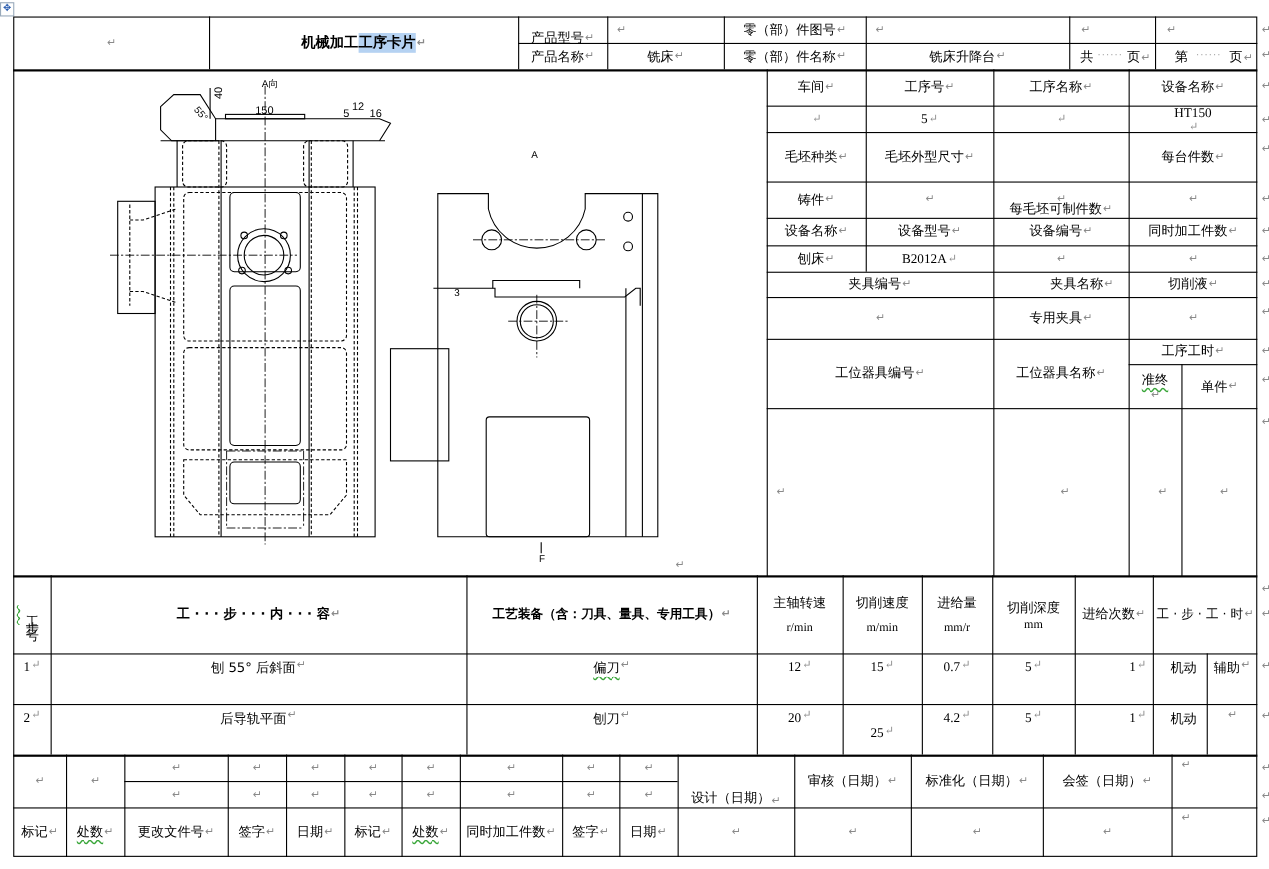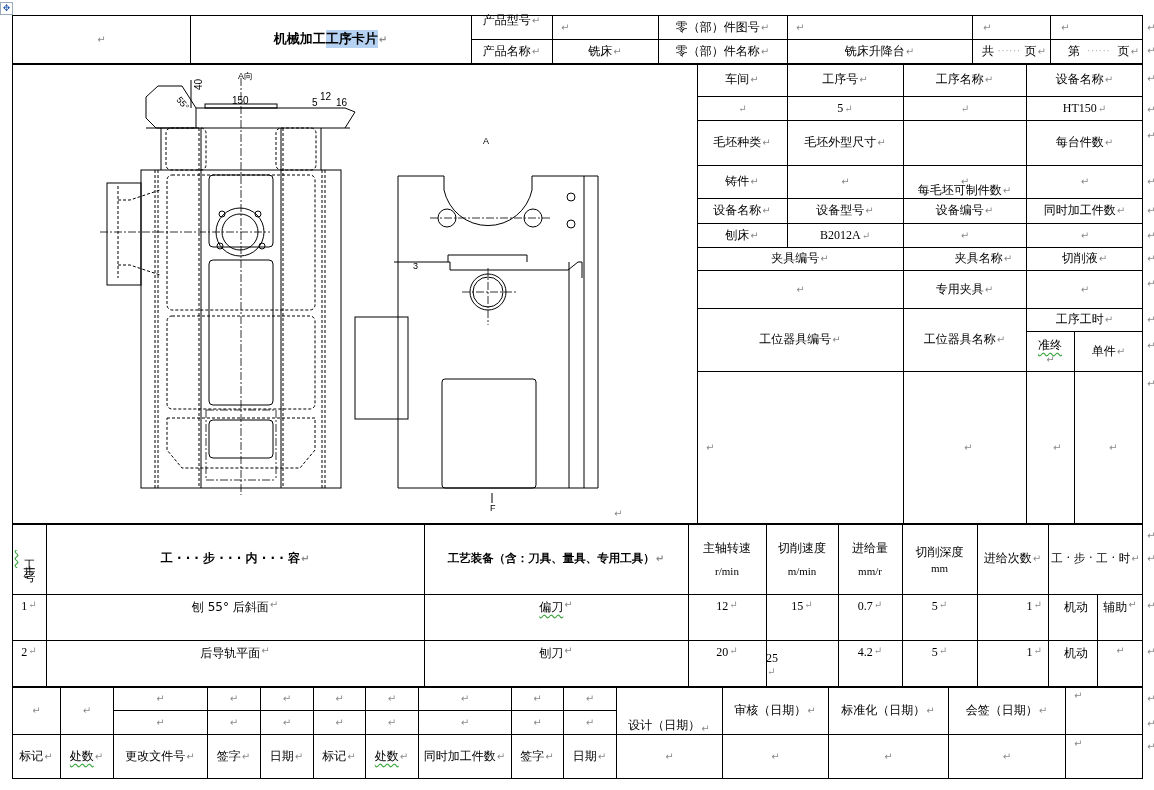--- a/index.html
+++ b/index.html
@@ -36,21 +36,21 @@
 <div class="hline" style="left:471px;top:39px;width:672px;"></div>
 
 <div class="cell" style="left:12px;top:15px;width:178px;height:48px;">
     <span class="pm">↵</span>
   </div>
 <div class="cell bold" style="left:190px;top:15px;width:281px;height:48px;font-size:13px;">
   <span>机械加工</span>
     <span class="hl">工序卡片</span>
     <span class="pm">↵</span>
 </div>
-<div class="cell" style="left:471px;top:8px;width:81px;height:24px;">
+<div class="cell" style="left:471px;top:22px;width:81px;height:24px;">
     <span>产品型号</span>
     <span class="pm">↵</span>
   </div>
 <div class="cell" style="left:552px;top:15px;width:106px;height:24px;justify-content:flex-start;padding-left:8px;">
     <span></span>
     <span class="pm">↵</span>
   </div>
 <div class="cell" style="left:471px;top:39px;width:81px;height:24px;">
     <span>产品名称</span>
     <span class="pm">↵</span>
@@ -222,21 +222,21 @@
     <span class="pm">↵</span>
   </div>
 <div class="cell serif" style="left:787px;top:96px;width:116px;height:24px;">
     <span>5</span>
     <span class="pm">↵</span>
   </div>
 <div class="cell serif" style="left:903px;top:96px;width:123px;height:24px;">
     <span></span>
     <span class="pm">↵</span>
   </div>
-<div class="cell serif" style="left:1026px;top:96px;width:117px;height:24px;">
+<div class="cell serif" style="left:1026px;top:96px;width:117px;height:24px;flex-direction:column;">
     <span>HT150</span>
     <span class="pm">↵</span>
   </div>
 
 <div class="cell" style="left:697px;top:120px;width:90px;height:45px;">
     <span>毛坯种类</span>
     <span class="pm">↵</span>
   </div>
 <div class="cell" style="left:787px;top:120px;width:116px;height:45px;">
     <span>毛坯外型尺寸</span>
@@ -460,21 +460,21 @@
     <span class="pm">↵</span>
   </div>
 <div class="cell" style="left:424px;top:640px;width:264px;height:46px;align-items:flex-start;padding-top:5px;">
     <span>刨刀</span>
     <span class="pm">↵</span>
   </div>
 <div class="cell serif" style="left:688px;top:640px;width:78px;height:46px;align-items:flex-start;padding-top:5px;">
     <span>20</span>
     <span class="pm">↵</span>
   </div>
-<div class="cell serif" style="left:766px;top:640px;width:72px;height:46px;align-items:flex-start;padding-top:1px;flex-direction:column;">
+<div class="cell serif" style="left:766px;top:640px;width:72px;height:46px;align-items:flex-start;padding-top:19px;">
     <span>25</span>
     <span class="pm">↵</span>
   </div>
 <div class="cell serif" style="left:838px;top:640px;width:64px;height:46px;align-items:flex-start;padding-top:5px;">
     <span>4.2</span>
     <span class="pm">↵</span>
   </div>
 <div class="cell serif" style="left:902px;top:640px;width:75px;height:46px;align-items:flex-start;padding-top:5px;">
     <span>5</span>
     <span class="pm">↵</span>

